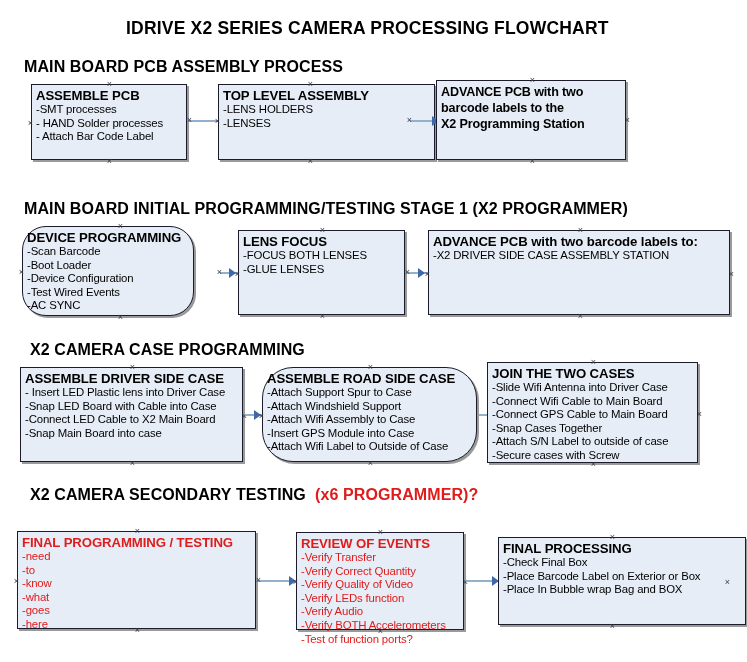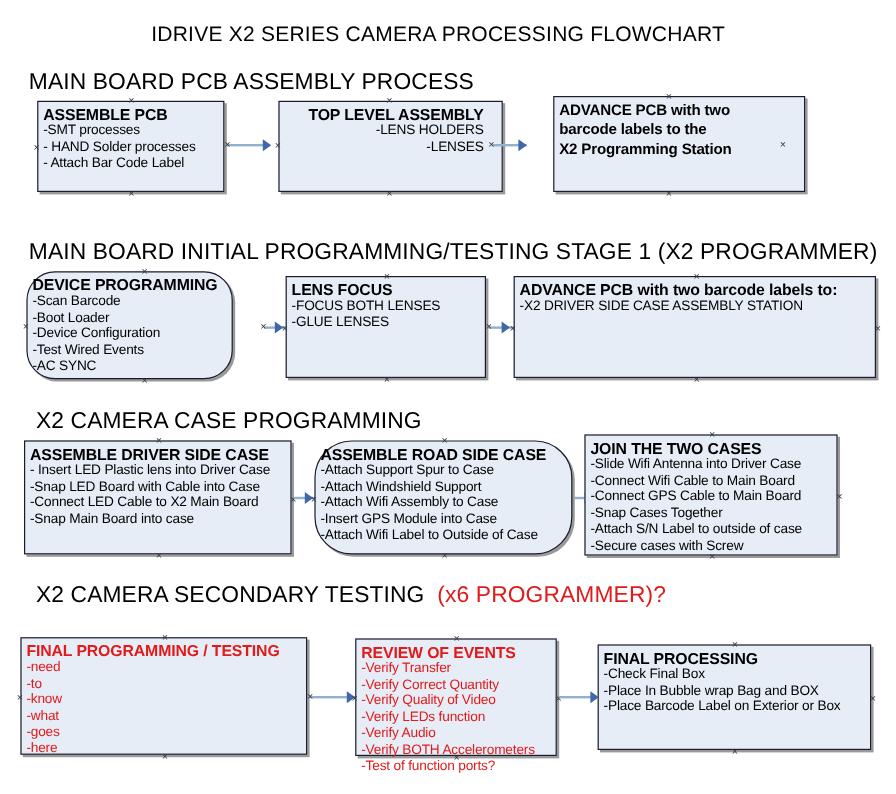--- a/index.html
+++ b/index.html
@@ -9,30 +9,30 @@
     background:#ffffff;
     font-family:"Liberation Sans", sans-serif;
     color:#000000;
     position:relative;
     overflow:hidden;
   }
   #canvas{position:absolute;left:0;top:0;width:747px;height:662px;}
 
   .title{
     position:absolute;
-    font-weight:normal;
+    font-weight:bold;
     font-size:17.5px;
     letter-spacing:0.2px;
     white-space:nowrap;
   }
 
   .section-head{
     position:absolute;
-    font-weight:normal;
-    font-size:19px;
+    font-weight:bold;
+    font-size:16px;
     white-space:nowrap;
     letter-spacing:0.1px;
     text-align:center;
   }
   .section-head .red{color:#e01b1b;}
 
   .node{
     position:absolute;
     background:#e7edf6;
     border:1px solid #1b1b2b;
@@ -101,34 +101,34 @@
     <div class="ln">- Attach Bar Code Label</div>
     <div class="handle" style="left:74px;top:-4px;"></div>
     <div class="handle" style="left:74px;top:73px;"></div>
     <div class="handle" style="left:-5px;top:35px;"></div>
   </div>
 
   <div class="conn-line" style="left:189px;top:120px;width:36px;"></div>
   <div class="conn-head" style="left:219px;top:116px;"></div>
   <div class="handle" style="left:186px;top:117px;"></div>
 
-  <div class="node" style="left:232px;top:84px;width:187px;height:76px;text-align:right;">
+  <div class="node" style="left:218px;top:84px;width:217px;height:76px;">
     <div class="hdr">TOP LEVEL ASSEMBLY</div>
     <div class="ln">-LENS HOLDERS</div>
     <div class="ln">-LENSES</div>
     <div class="handle" style="left:88px;top:-4px;"></div>
     <div class="handle" style="left:88px;top:73px;"></div>
     <div class="handle" style="left:-5px;top:33px;"></div>
   </div>
 
   <div class="conn-line" style="left:410px;top:120px;width:29px;"></div>
   <div class="conn-head" style="left:432px;top:116px;"></div>
   <div class="handle" style="left:406px;top:117px;"></div>
 
-  <div class="node bold-body" style="left:461px;top:80px;width:210px;height:80px;">
+  <div class="node bold-body" style="left:436px;top:80px;width:190px;height:80px;">
     <div class="ln">ADVANCE PCB with two</div>
     <div class="ln">barcode labels to the</div>
     <div class="ln"> X2 Programming Station</div>
     <div class="handle" style="left:92px;top:-4px;"></div>
     <div class="handle" style="left:92px;top:77px;"></div>
     <div class="handle" style="left:187px;top:36px;"></div>
   </div>
 
   <div class="section-head" style="left:24px;top:200px;">
     <span>MAIN BOARD INITIAL PROGRAMMING/TESTING STAGE 1 (X2 PROGRAMMER)</span>
@@ -250,23 +250,23 @@
     <div class="ln">-Test of function ports?</div>
     <div class="handle" style="left:80px;top:-4px;"></div>
     <div class="handle" style="left:80px;top:95px;"></div>
     <div class="handle" style="left:-5px;top:46px;"></div>
     <div class="handle" style="left:165px;top:46px;"></div>
   </div>
 
   <div class="conn-line" style="left:466px;top:580px;width:33px;"></div>
   <div class="conn-head" style="left:492px;top:576px;"></div>
 
-  <div class="node" style="left:498px;top:537px;width:228px;height:88px;">
+  <div class="node" style="left:498px;top:537px;width:248px;height:88px;">
     <div class="hdr">FINAL PROCESSING</div>
     <div class="ln"> -Check Final Box</div>
+    <div class="ln">-Place Barcode Label on Exterior or Box</div>
     <div class="ln">-Place In Bubble wrap Bag and BOX</div>
-    <div class="ln">-Place Barcode Label on Exterior or Box</div>
     <div class="handle" style="left:110px;top:-4px;"></div>
     <div class="handle" style="left:110px;top:85px;"></div>
     <div class="handle" style="left:225px;top:41px;"></div>
   </div>
 
 </div>
 
 </body></html>

